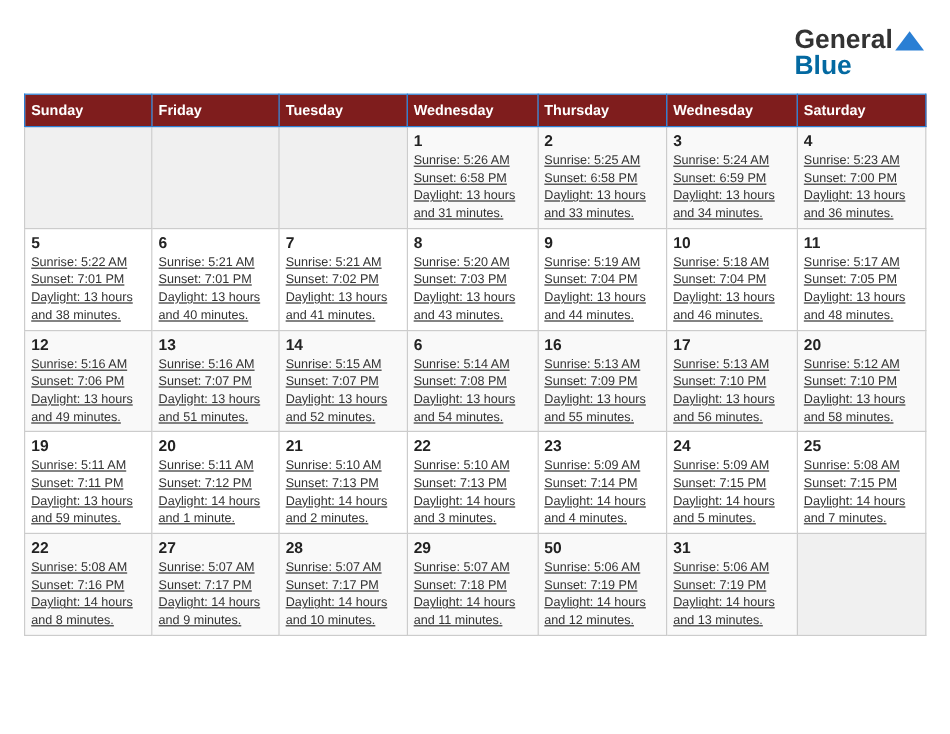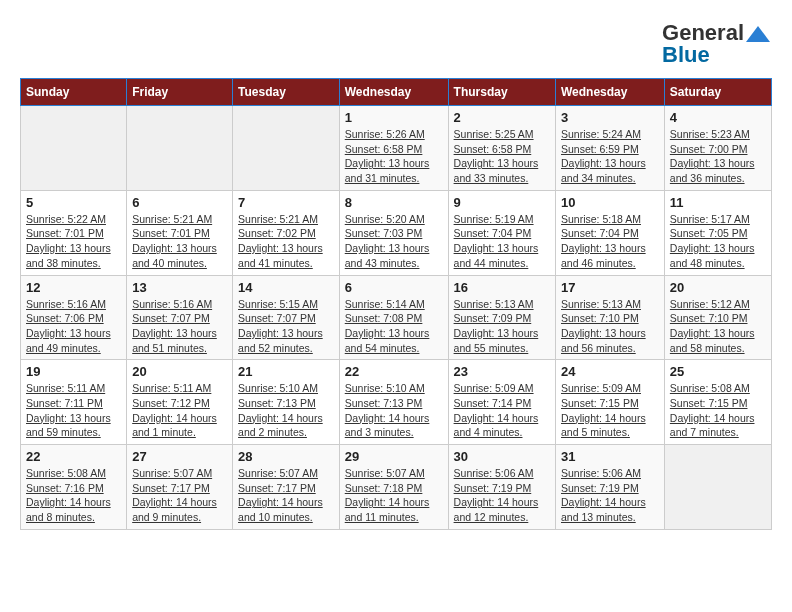--- a/index.html
+++ b/index.html
@@ -238,21 +238,21 @@
         </td>
         <td>
           <span class="day-number">28</span>
           <div class="day-info">Sunrise: 5:07 AM<br>Sunset: 7:17 PM<br>Daylight: 14 hours and 10 minutes.</div>
         </td>
         <td>
           <span class="day-number">29</span>
           <div class="day-info">Sunrise: 5:07 AM<br>Sunset: 7:18 PM<br>Daylight: 14 hours and 11 minutes.</div>
         </td>
         <td>
-          <span class="day-number">30</span>
+          <span class="day-number">50</span>
           <div class="day-info">Sunrise: 5:06 AM<br>Sunset: 7:19 PM<br>Daylight: 14 hours and 12 minutes.</div>
         </td>
         <td>
           <span class="day-number">31</span>
           <div class="day-info">Sunrise: 5:06 AM<br>Sunset: 7:19 PM<br>Daylight: 14 hours and 13 minutes.</div>
         </td>
         <td class="empty-cell"></td>
       </tr>
     </tbody>
 </table>

